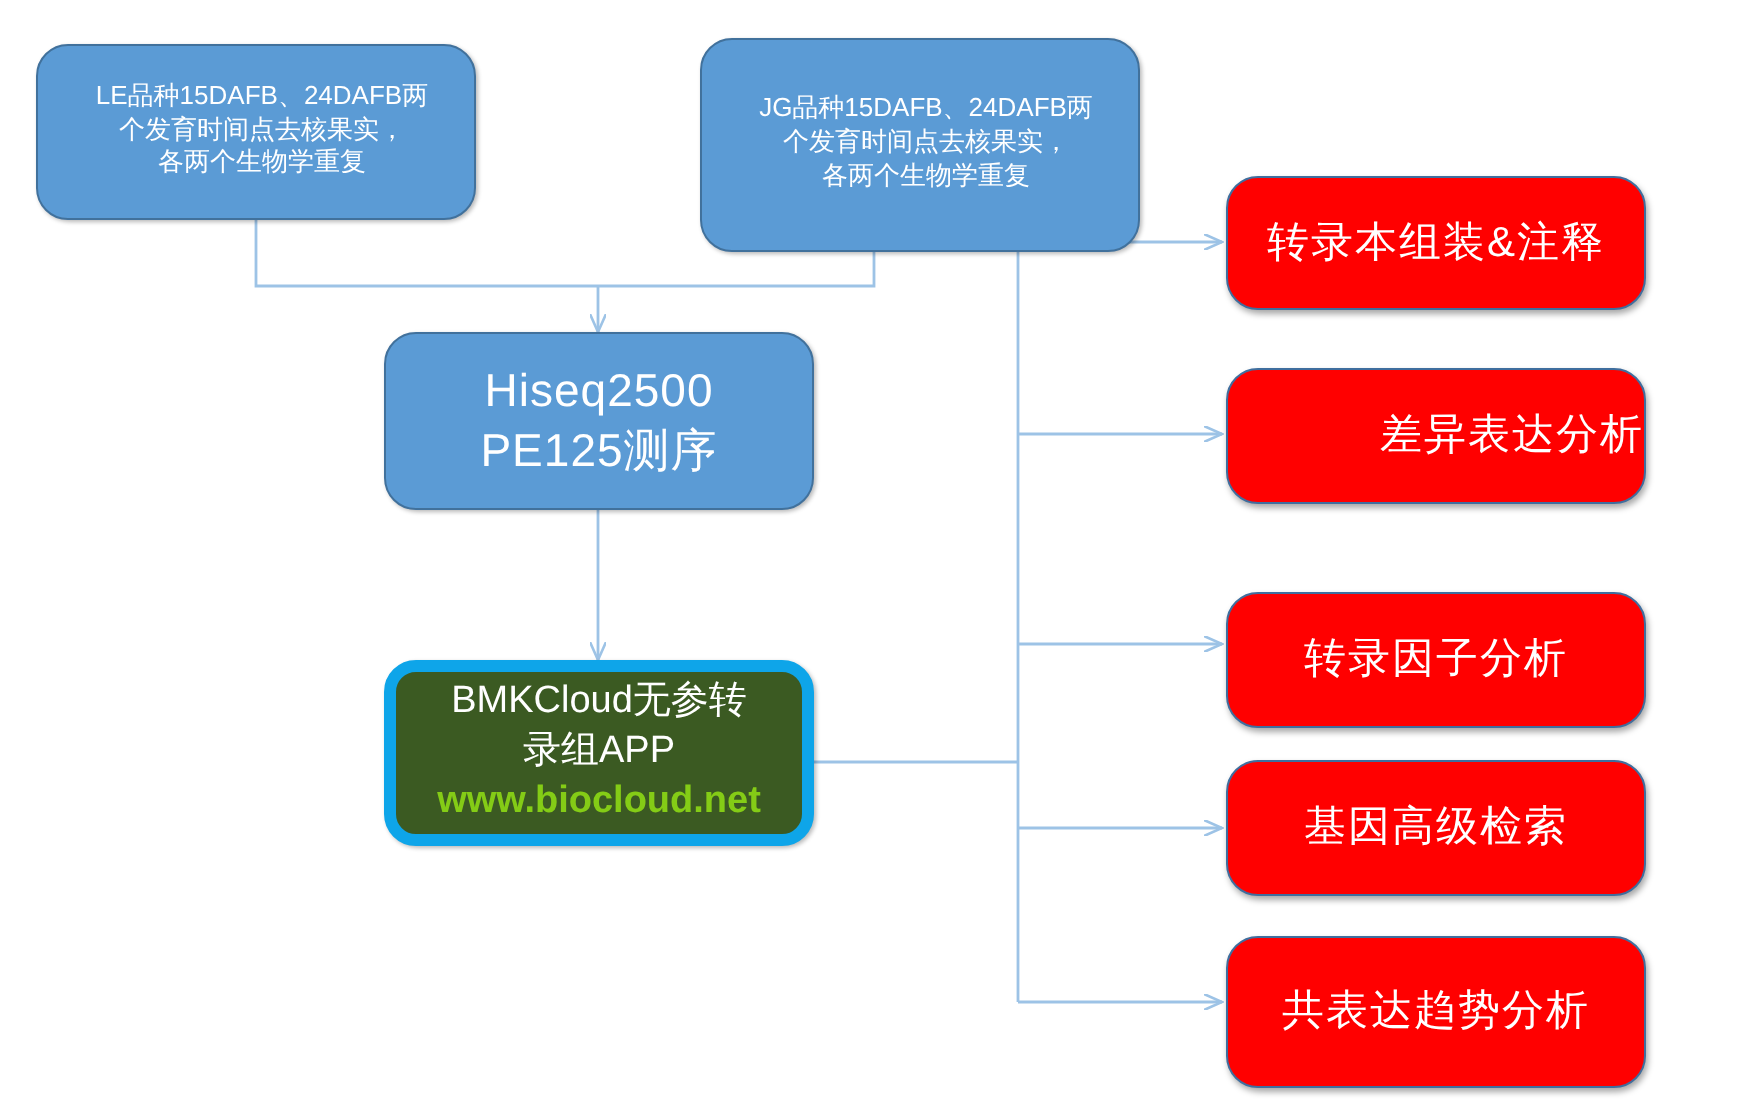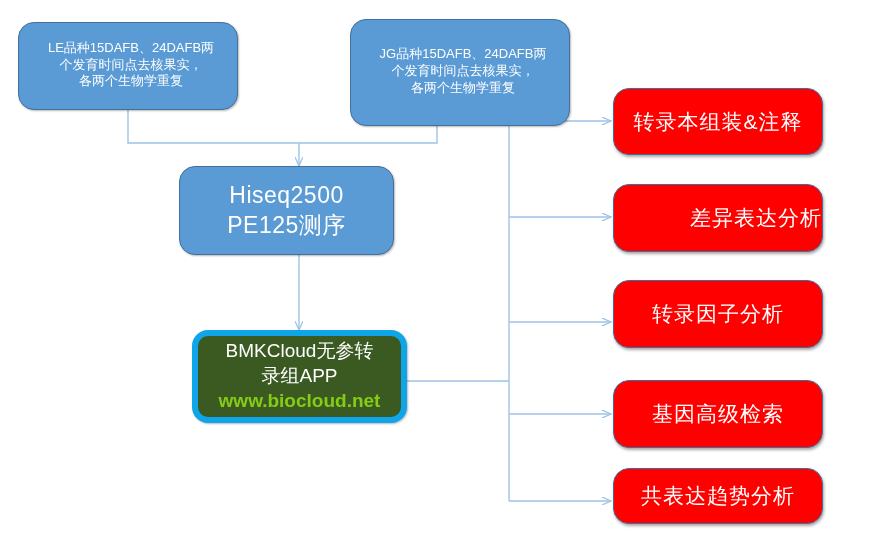--- a/index.html
+++ b/index.html
@@ -124,44 +124,44 @@
     <span class="ln">个发育时间点去核果实，</span>
     <span class="ln">各两个生物学重复</span>
   </div>
 
   <div class="node n-blue-small" style="left:327px; top:19px;  width:220px; height:107px;margin-left:23px;">
     <span class="ln">JG品种15DAFB、24DAFB两</span>
     <span class="ln">个发育时间点去核果实，</span>
     <span class="ln">各两个生物学重复</span>
   </div>
 
-  <div class="node n-blue-big" style="left:179px; top:166px; width:215px; height:89px;">
+  <div class="node n-blue-big" style="left:192px; top:166px; width:215px; height:89px;">
     <span class="ln">Hiseq2500</span>
     <span class="ln">PE125测序</span>
   </div>
 
   <div class="node n-green" style="left:192px; top:330px; width:215px; height:93px;">
     <span class="ln">BMKCloud无参转</span>
     <span class="ln">录组APP</span>
     <span class="url">www.biocloud.net</span>
   </div>
 
   <div class="node n-red" style="left:613px; top:88px;  width:210px; height:67px;">
     <span class="ln">转录本组装&amp;注释</span>
   </div>
 
   <div class="node n-red" style="left:613px; top:184px; width:210px; height:68px;align-items:flex-end;">
     <span class="ln">差异表达分析</span>
   </div>
 
-  <div class="node n-red" style="left:613px; top:280px; width:210px; height:68px;align-items:center;">
+  <div class="node n-red" style="left:613px; top:296px; width:210px; height:68px;align-items:center;">
     <span class="ln">转录因子分析</span>
   </div>
 
   <div class="node n-red" style="left:613px; top:380px; width:210px; height:68px;">
     <span class="ln">基因高级检索</span>
   </div>
 
-  <div class="node n-red" style="left:613px; top:468px; width:210px; height:56px;">
+  <div class="node n-red" style="left:613px; top:468px; width:210px; height:76px;">
     <span class="ln">共表达趋势分析</span>
   </div>
 
 </div>
 
 </body></html>

